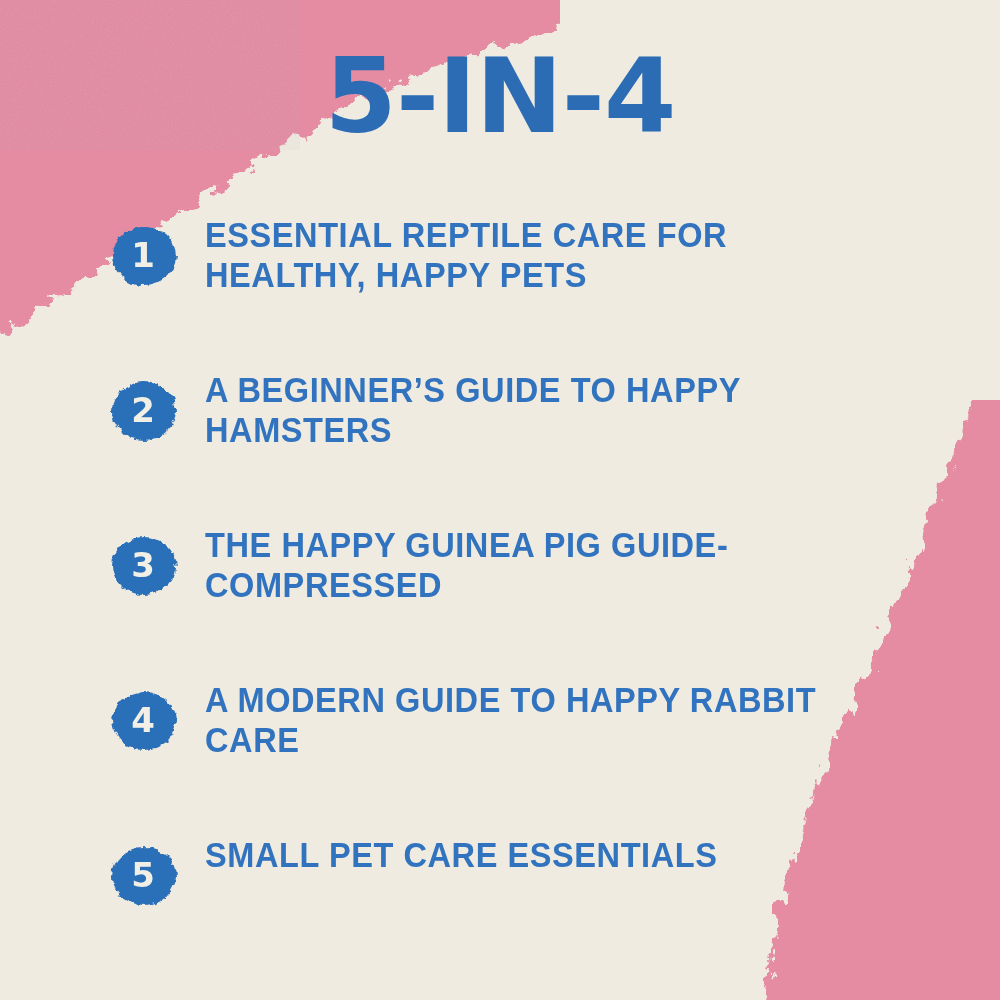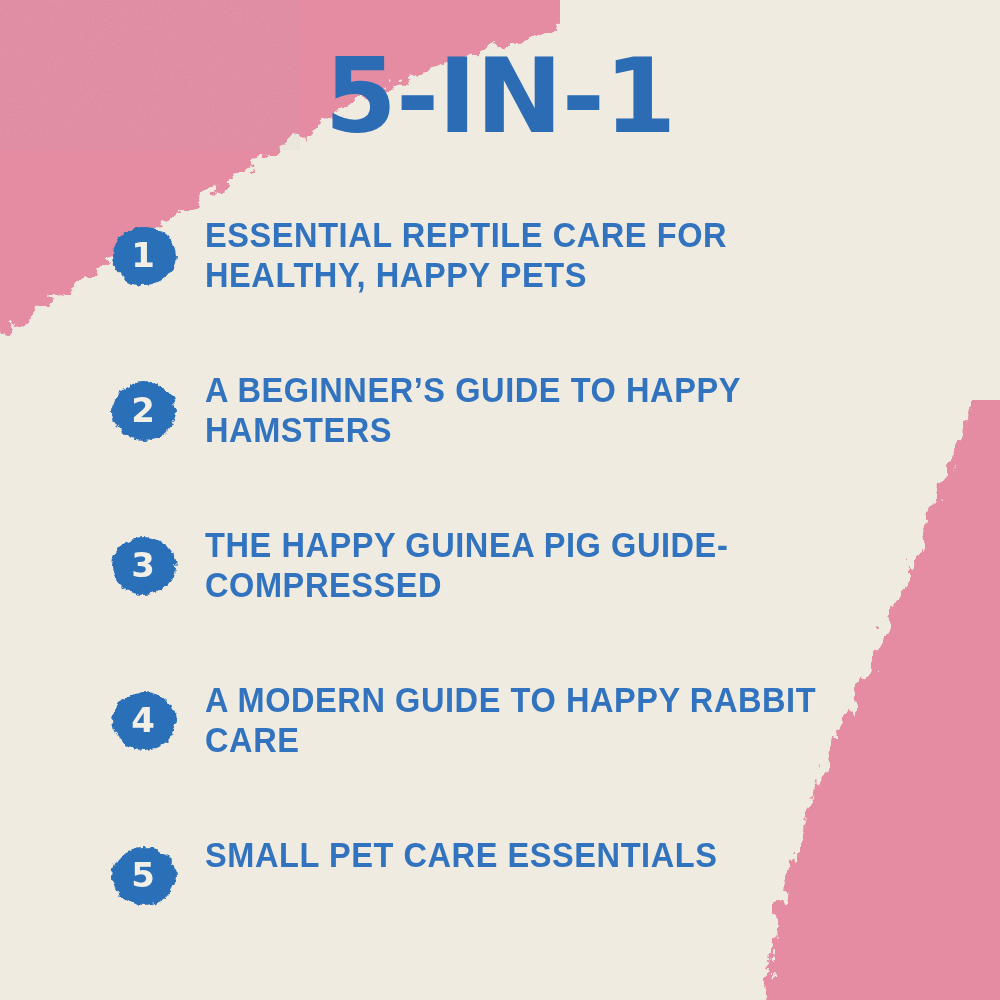--- a/index.html
+++ b/index.html
@@ -172,21 +172,21 @@
       <feTurbulence type="fractalNoise" baseFrequency="0.95" numOctaves="2" seed="4" stitchTiles="stitch"></feTurbulence>
       <feColorMatrix type="saturate" values="0"></feColorMatrix>
       <feComponentTransfer>
           <feFuncA type="linear" slope="0.28"></feFuncA>
         </feComponentTransfer>
     </filter>
     <rect width="100%" height="100%" filter="url(#grainf2)"></rect>
   </svg>
 
   <div id="title-wrap">
-    <div id="title">5-IN-1</div>
+    <div id="title">5-IN-4</div>
   </div>
 
   <div id="list">
 
     <div class="list-item">
       <div class="badge">
         <svg viewBox="0 0 72 66" aria-hidden="true">
           <defs>
             <filter id="blob1" x="-25%" y="-25%" width="150%" height="150%">
               <feTurbulence type="fractalNoise" baseFrequency="0.12" numOctaves="3" seed="3" result="b1"></feTurbulence>

